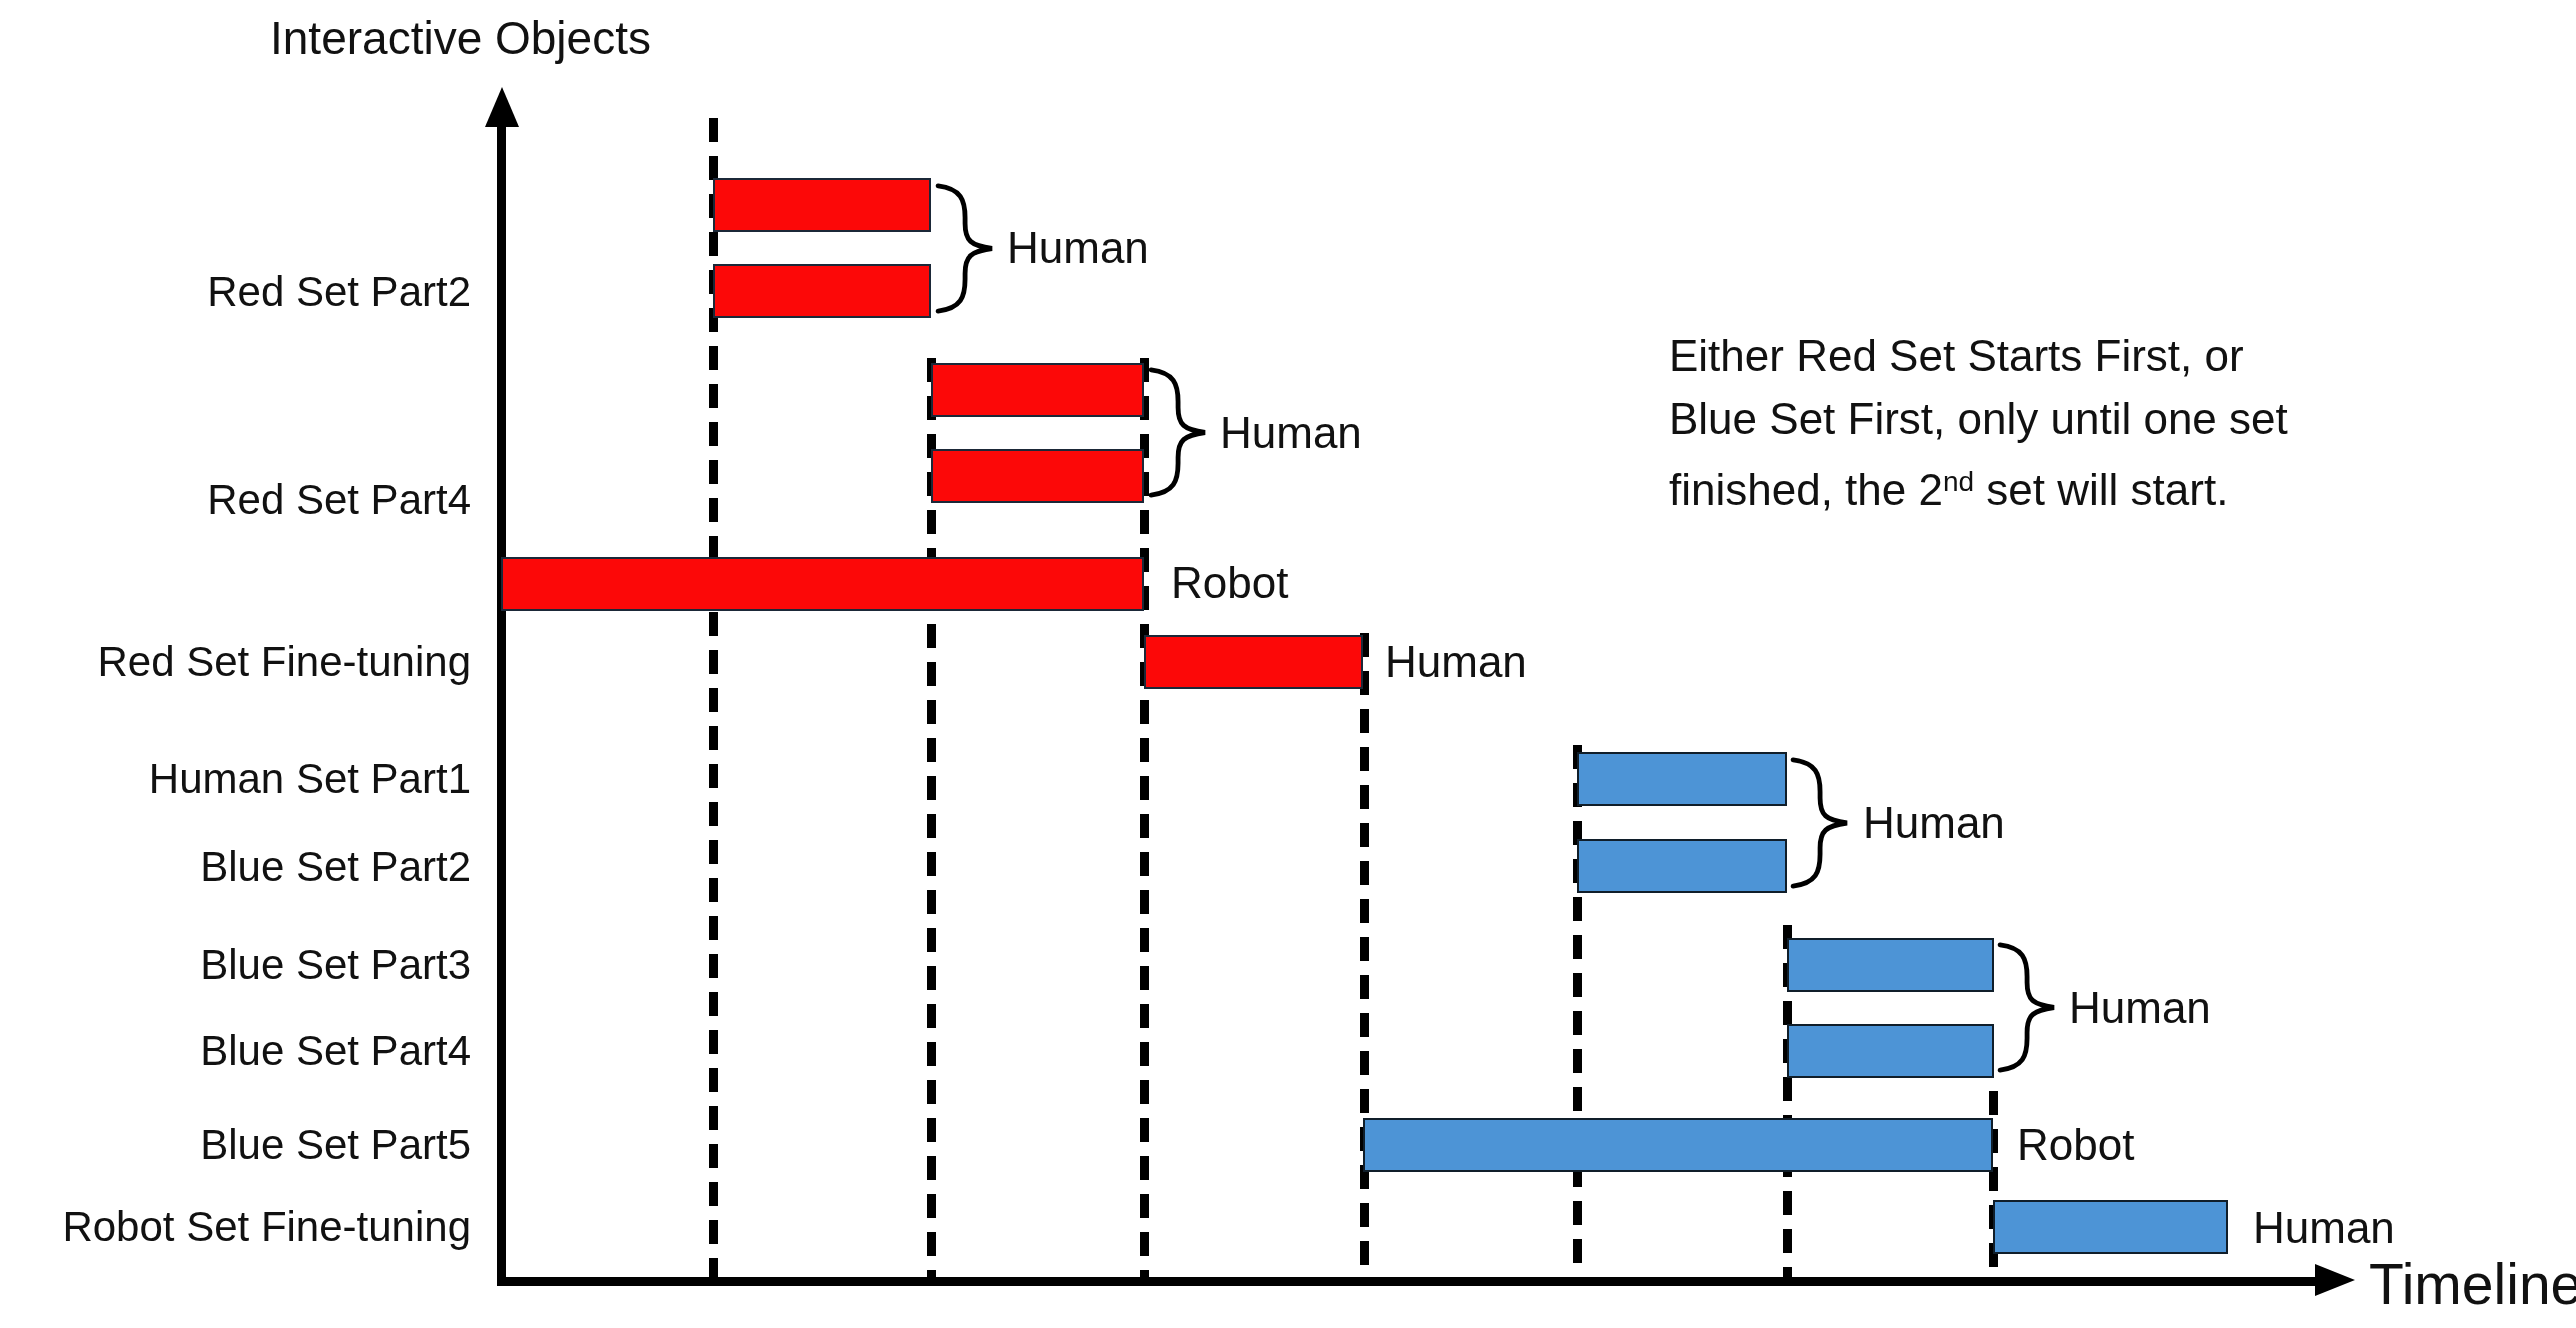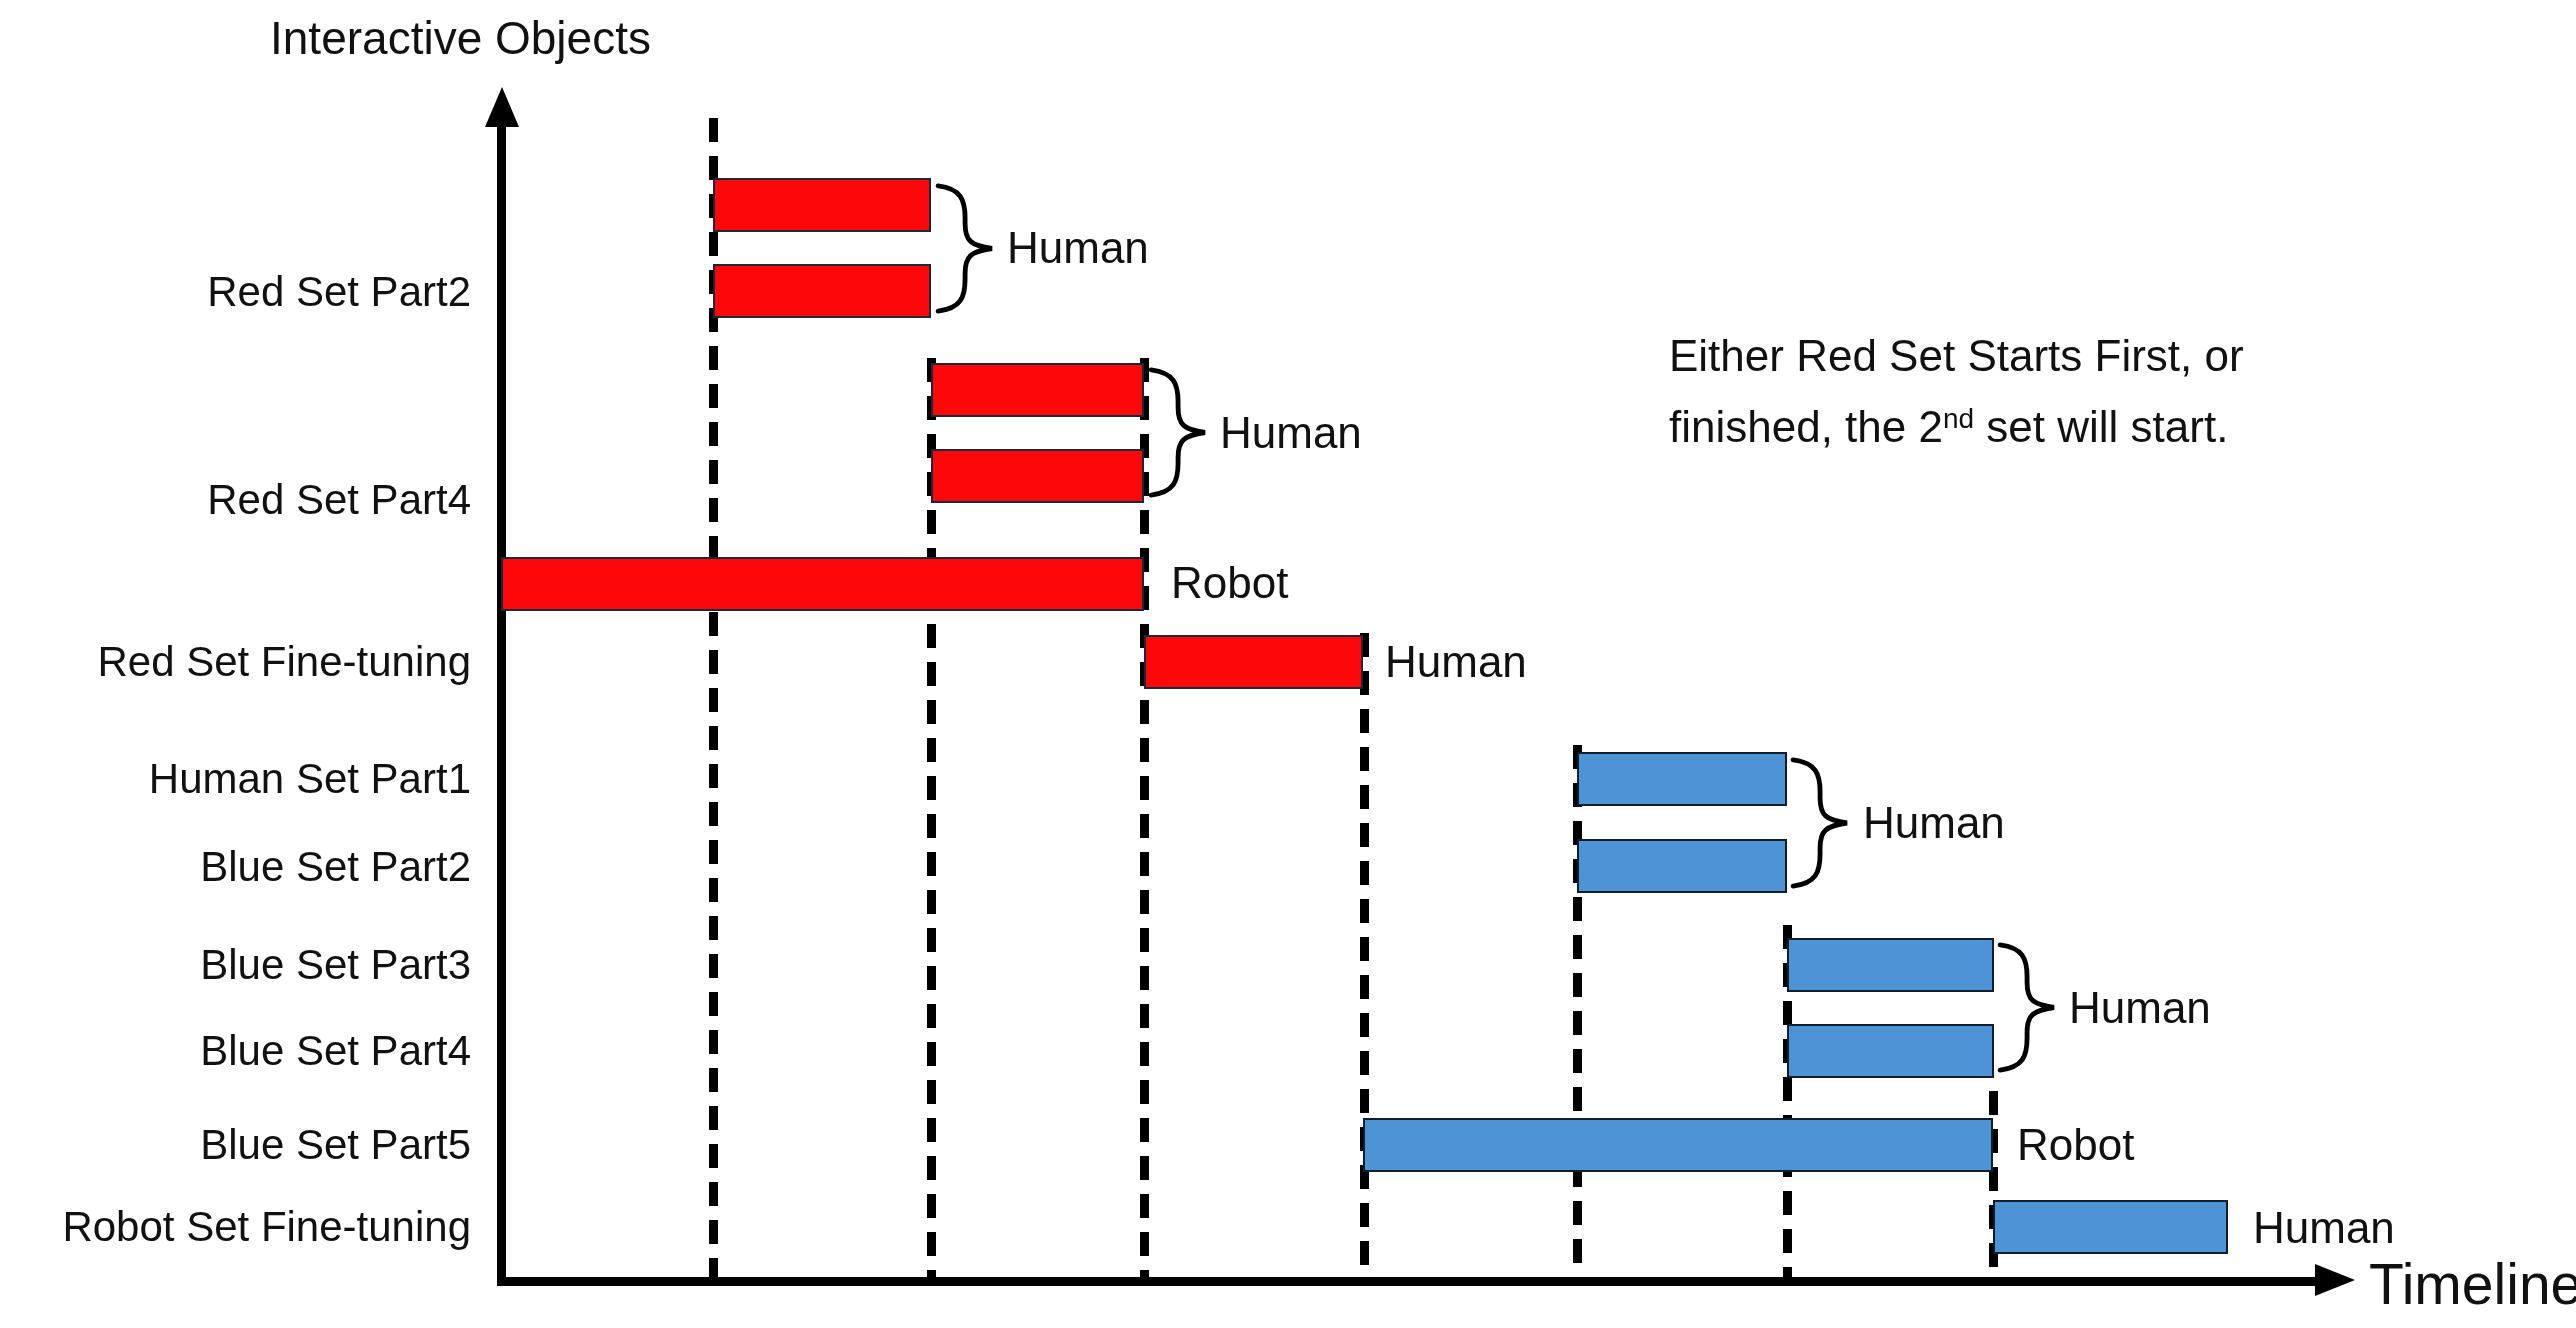--- a/index.html
+++ b/index.html
@@ -52,20 +52,21 @@
 
   <div class="yaxis-arrow"></div>
   <div class="yaxis-line"></div>
   <div class="xaxis-line"></div>
   <div class="xaxis-arrow"></div>
 
   <div class="txt axis-label" style="left:2369px;top:1253px;">Timeline</div>
 
   <div class="annotation">
     <div>Either Red Set Starts First, or</div>
+    <div>Blue Set First, only until one set</div>
     <div><span>finished, the 2</span><span class="sup">nd</span><span> set will start.</span></div>
   </div>
 
 <div class="dash-line" style="left: 709px; top: 118px; height: 1159px;"></div>
     <div class="dash-line" style="left: 927px; top: 358px; height: 919px;"></div>
     <div class="dash-line" style="left: 1140px; top: 358px; height: 919px;"></div>
     <div class="dash-line" style="left: 1360px; top: 633px; height: 644px;"></div>
     <div class="dash-line" style="left: 1573px; top: 745px; height: 532px;"></div>
     <div class="dash-line" style="left: 1783px; top: 925px; height: 352px;"></div>
     <div class="dash-line" style="left: 1989px; top: 1091px; height: 186px;"></div>

